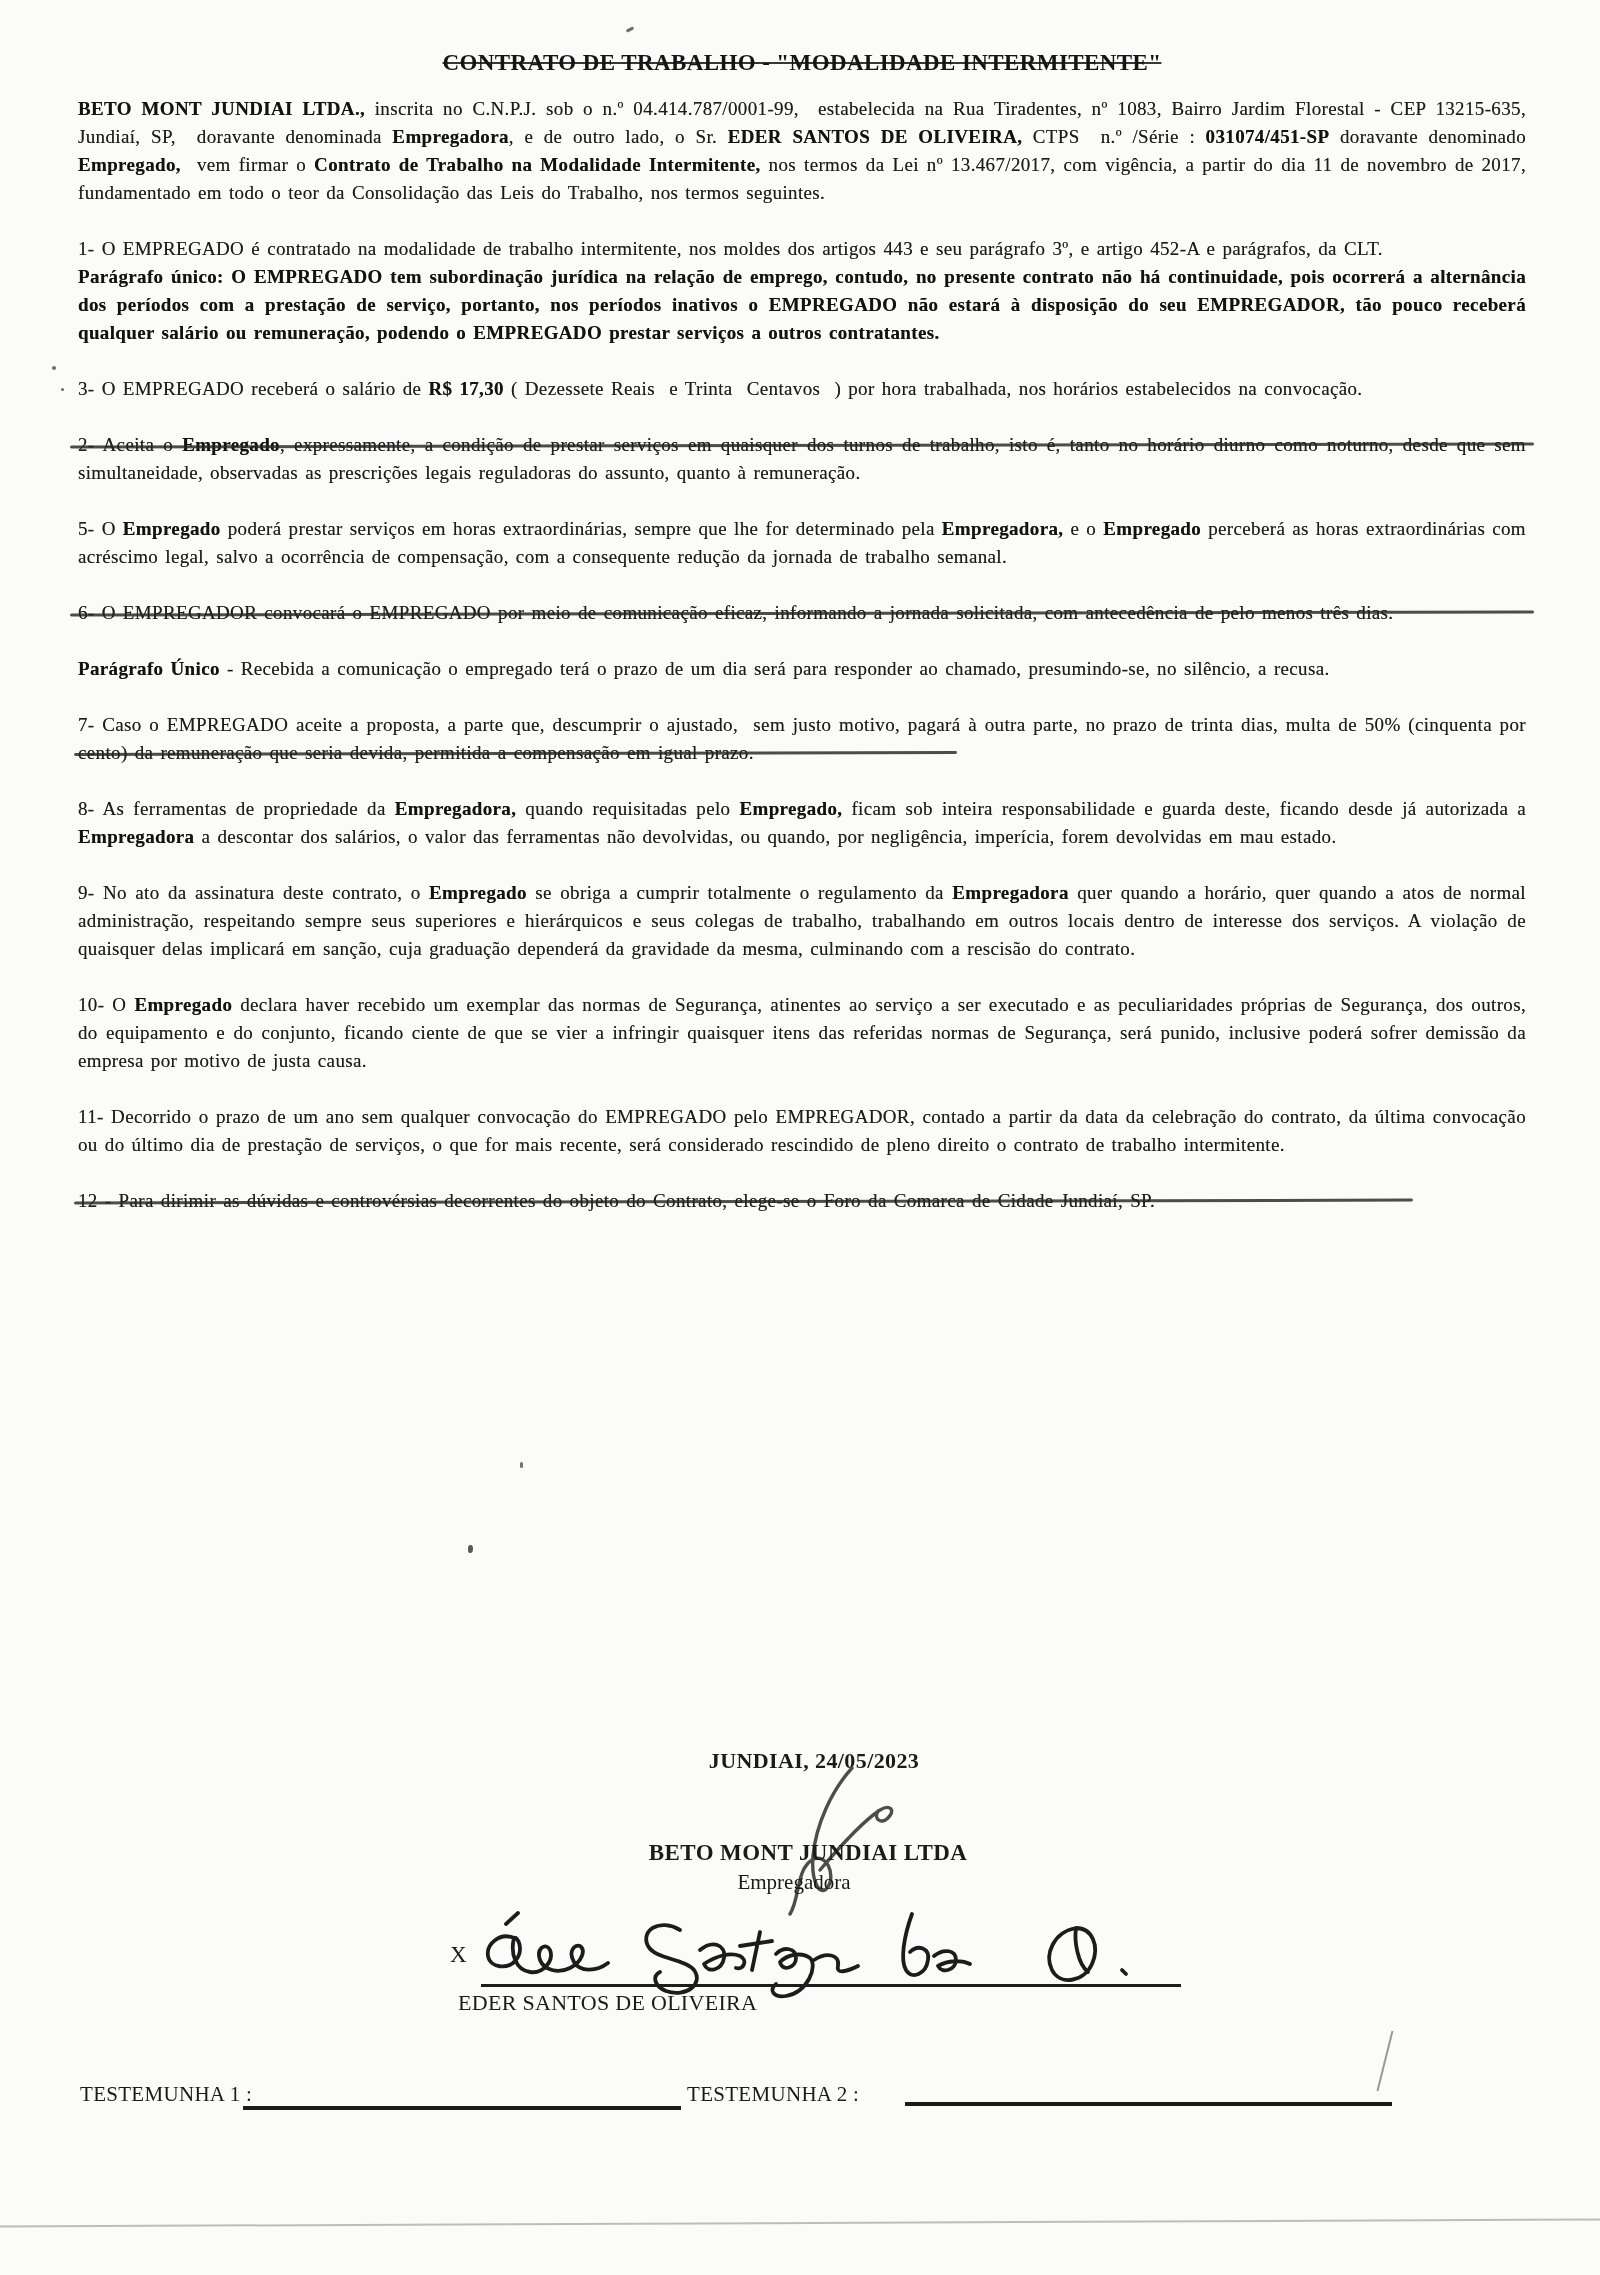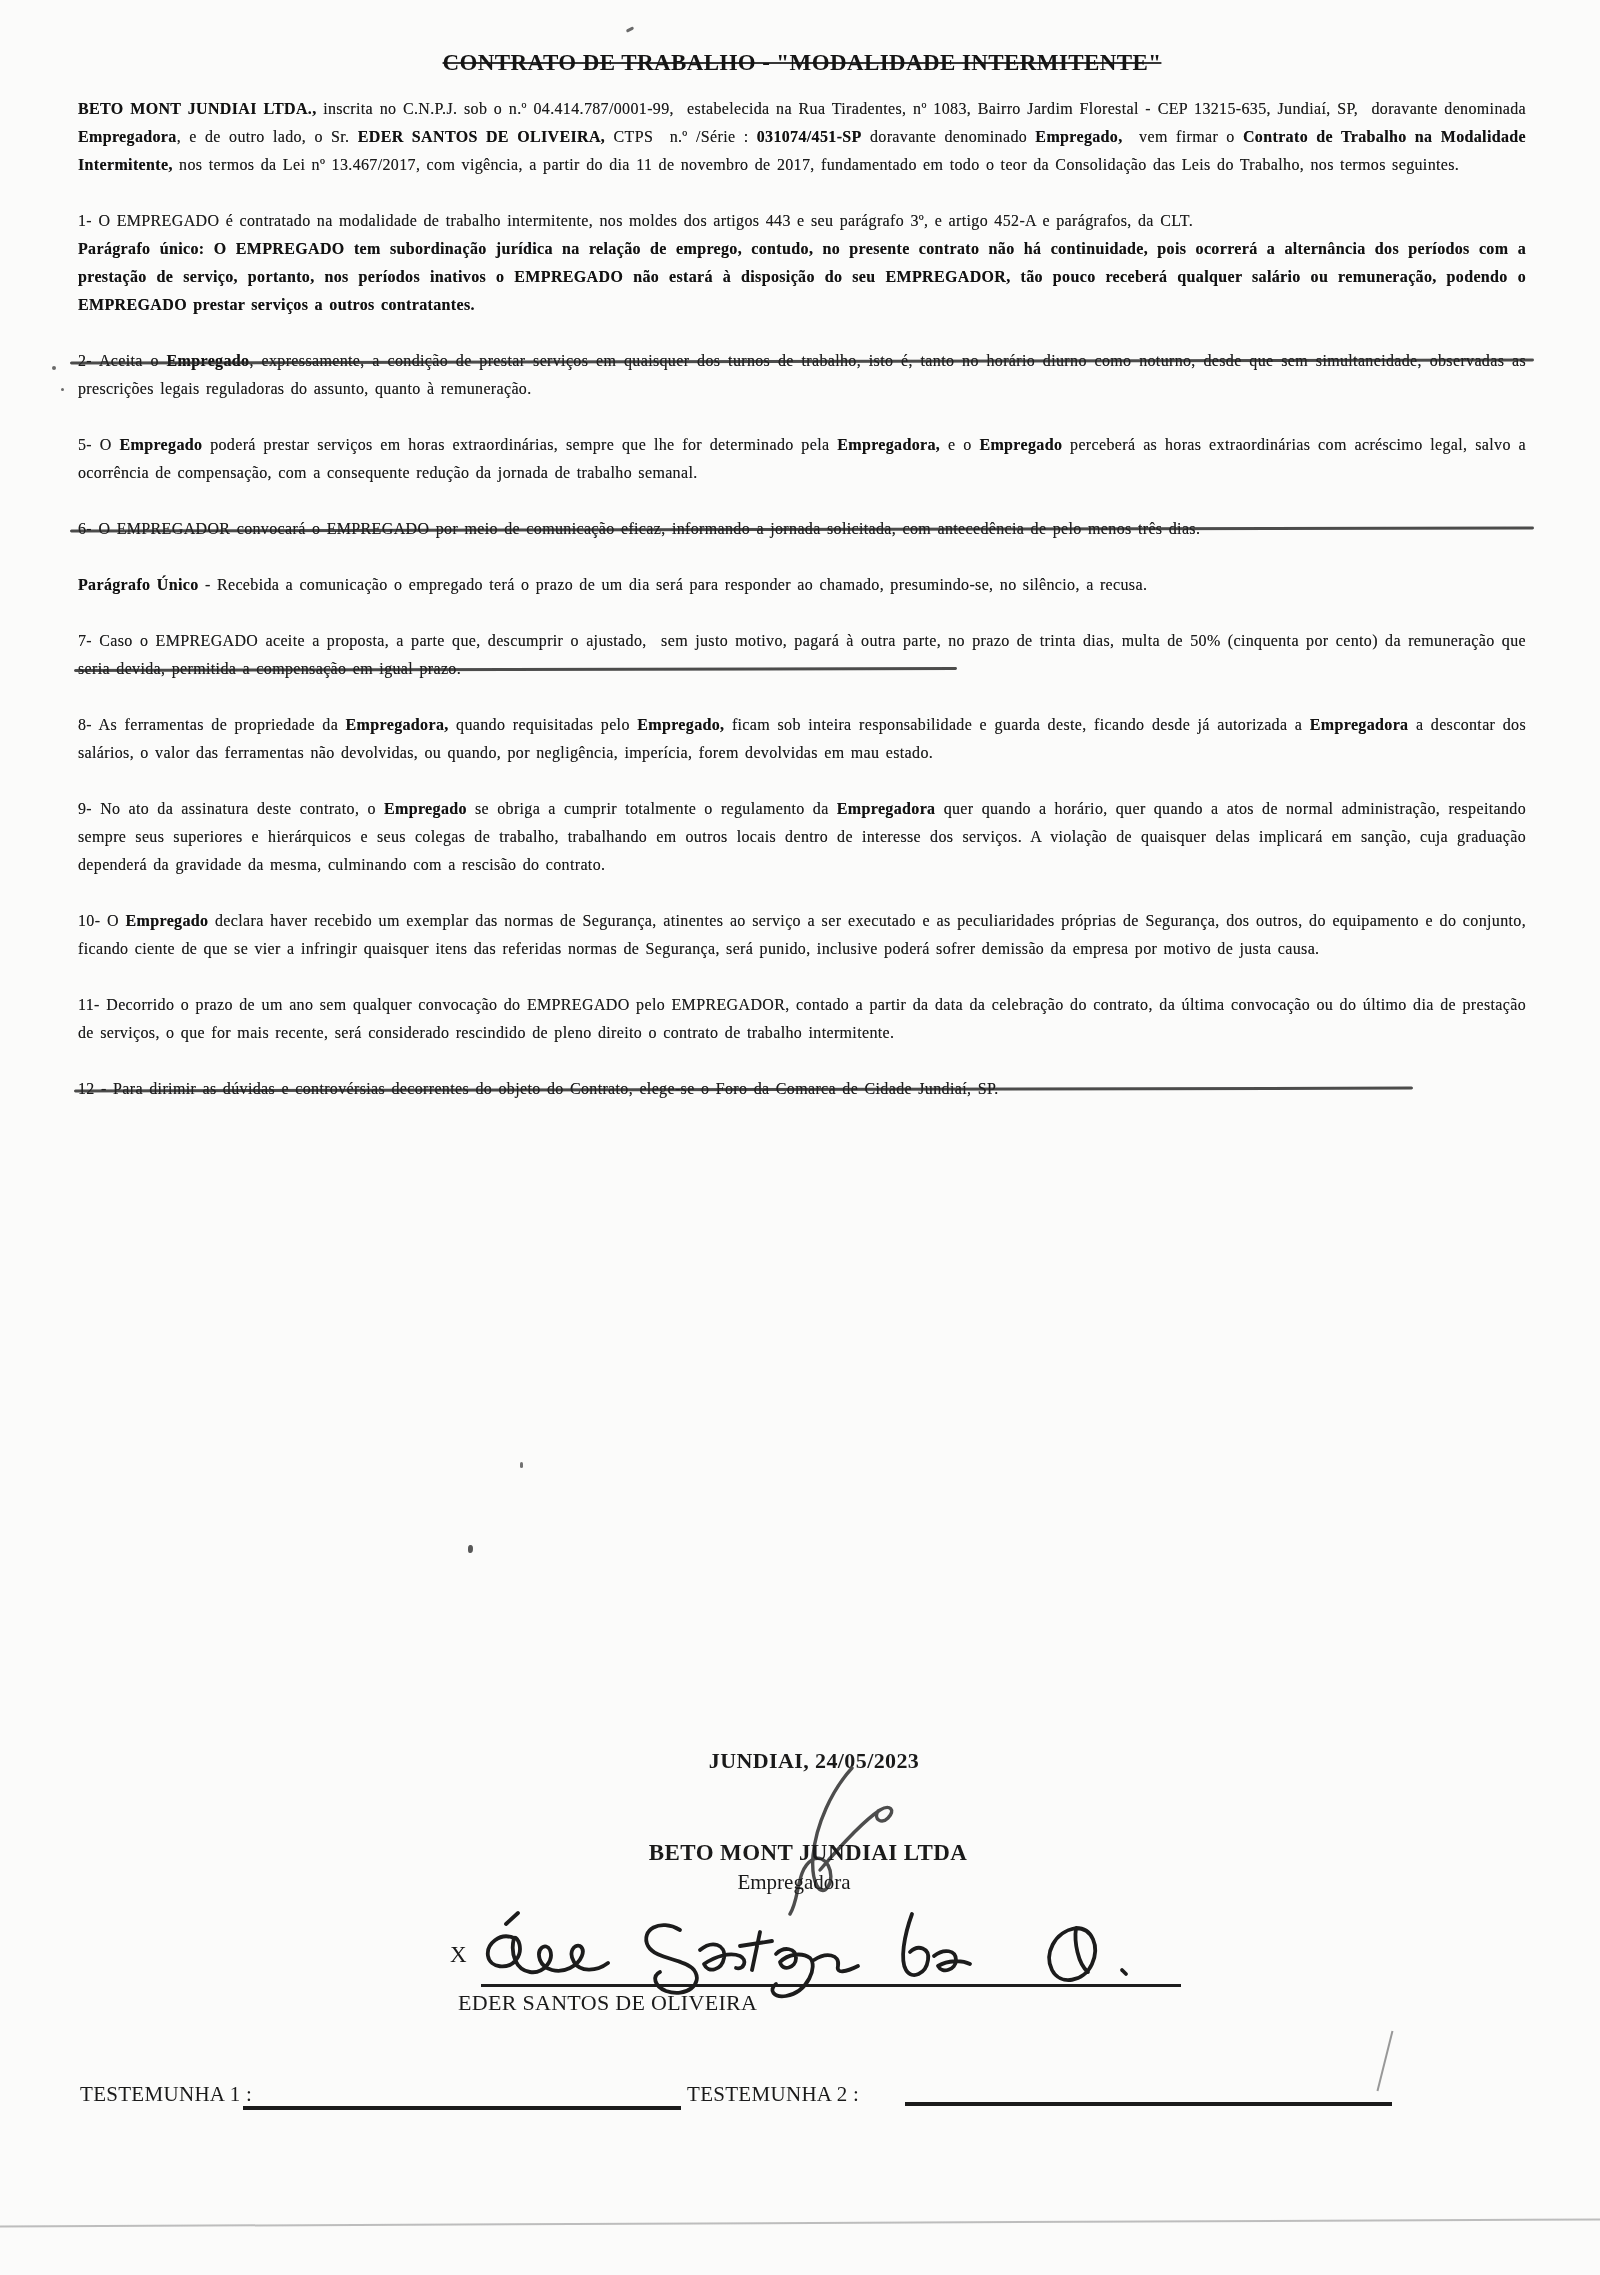--- a/index.html
+++ b/index.html
@@ -21,21 +21,21 @@
     color:#151515;
   }
   .doc-title .title-text{
     text-decoration:line-through;
     text-decoration-thickness:2px;
     text-decoration-color:rgba(20,20,20,.85);
   }
   .para{
     position:relative;
     margin:28px 0 0 0;
-    font-size:16px;line-height:28px;
+    font-size:19px;line-height:28px;
     letter-spacing:.35px;word-spacing:2px;
     text-align:justify;
     color:#1c1c1c;
     text-shadow:0 0 .5px rgba(20,20,20,.55);
   }
   .para.intro{margin-top:19px;}
   .para.tight{margin-top:0;}
   .para .b{font-weight:bold;color:#121212;}
   
   .strike-l1::after,.strike-l2::after{
@@ -81,20 +81,21 @@
 <div class="page">
 
   <div class="doc-text">
     <div class="doc-title">
       <span class="title-text">CONTRATO DE TRABALHO - "MODALIDADE INTERMITENTE"</span>
     </div>
     <div id="contract-body">
         <p class="para intro intro"><span class="b">BETO MONT JUNDIAI LTDA.,</span><span> inscrita no C.N.P.J. sob o n.º 04.414.787/0001-99,&nbsp; estabelecida na Rua Tiradentes, nº 1083, Bairro Jardim Florestal - CEP 13215-635, Jundiaí, SP,&nbsp; doravante denominada </span><span class="b">Empregadora</span><span>, e de outro lado, o Sr. </span><span class="b">EDER SANTOS DE OLIVEIRA,</span><span> CTPS&nbsp; n.º /Série : </span><span class="b">031074/451-SP</span><span> doravante denominado </span><span class="b">Empregado,</span><span>&nbsp; vem firmar o </span><span class="b">Contrato de Trabalho na Modalidade Intermitente,</span><span> nos termos da Lei nº 13.467/2017, com vigência, a partir do dia 11 de novembro de 2017, fundamentado em todo o teor da Consolidação das Leis do Trabalho, nos termos seguintes.</span></p>
         <p class="para clause-1"><span>1- O EMPREGADO é contratado na modalidade de trabalho intermitente, nos moldes dos artigos 443 e seu parágrafo 3º, e artigo 452-A e parágrafos, da CLT.</span></p>
         <p class="para clause-1-paragrafo-unico tight"><span class="b">Parágrafo único: O EMPREGADO tem subordinação jurídica na relação de emprego, contudo, no presente contrato não há continuidade, pois ocorrerá a alternância dos períodos com a prestação de serviço, portanto, nos períodos inativos o EMPREGADO não estará à disposição do seu EMPREGADOR, tão pouco receberá qualquer salário ou remuneração, podendo o EMPREGADO prestar serviços a outros contratantes.</span></p>
+        <p class="para clause-3"><span>3- O EMPREGADO receberá o salário de </span><span class="b">R$ 17,30</span><span> ( Dezessete Reais&nbsp;  e Trinta&nbsp;  Centavos&nbsp;  ) por hora trabalhada, nos horários estabelecidos na convocação.</span></p>
         <p class="para clause-4 strike-l1"><span>2- Aceita o </span><span class="b">Empregado</span><span>, expressamente, a condição de prestar serviços em quaisquer dos turnos de trabalho, isto é, tanto no horário diurno como noturno, desde que sem simultaneidade, observadas as prescrições legais reguladoras do assunto, quanto à remuneração.</span></p>
         <p class="para clause-5"><span>5- O </span><span class="b">Empregado</span><span> poderá prestar serviços em horas extraordinárias, sempre que lhe for determinado pela </span><span class="b">Empregadora,</span><span> e o </span><span class="b">Empregado</span><span> perceberá as horas extraordinárias com acréscimo legal, salvo a ocorrência de compensação, com a consequente redução da jornada de trabalho semanal.</span></p>
         <p class="para clause-6 strike-l1"><span>6- O EMPREGADOR convocará o EMPREGADO por meio de comunicação eficaz, informando a jornada solicitada, com antecedência de pelo menos três dias.</span></p>
         <p class="para clause-6-paragrafo-unico"><span class="b">Parágrafo Único</span><span> - Recebida a comunicação o empregado terá o prazo de um dia será para responder ao chamado, presumindo-se, no silêncio, a recusa.</span></p>
         <p class="para clause-7 strike-l2"><span>7- Caso o EMPREGADO aceite a proposta, a parte que, descumprir o ajustado,&nbsp; sem justo motivo, pagará à outra parte, no prazo de trinta dias, multa de 50% (cinquenta por cento) da remuneração que seria devida, permitida a compensação em igual prazo.</span></p>
         <p class="para clause-8"><span>8- As ferramentas de propriedade da </span><span class="b">Empregadora,</span><span> quando requisitadas pelo </span><span class="b">Empregado,</span><span> ficam sob inteira responsabilidade e guarda deste, ficando desde já autorizada a </span><span class="b">Empregadora</span><span> a descontar dos salários, o valor das ferramentas não devolvidas, ou quando, por negligência, imperícia, forem devolvidas em mau estado.</span></p>
         <p class="para clause-9"><span>9- No ato da assinatura deste contrato, o </span><span class="b">Empregado</span><span> se obriga a cumprir totalmente o regulamento da </span><span class="b">Empregadora</span><span> quer quando a horário, quer quando a atos de normal administração, respeitando sempre seus superiores e hierárquicos e seus colegas de trabalho, trabalhando em outros locais dentro de interesse dos serviços. A violação de quaisquer delas implicará em sanção, cuja graduação dependerá da gravidade da mesma, culminando com a rescisão do contrato.</span></p>
         <p class="para clause-10"><span>10- O </span><span class="b">Empregado</span><span> declara haver recebido um exemplar das normas de Segurança, atinentes ao serviço a ser executado e as peculiaridades próprias de Segurança, dos outros, do equipamento e do conjunto, ficando ciente de que se vier a infringir quaisquer itens das referidas normas de Segurança, será punido, inclusive poderá sofrer demissão da empresa por motivo de justa causa.</span></p>
         <p class="para clause-11"><span>11- Decorrido o prazo de um ano sem qualquer convocação do EMPREGADO pelo EMPREGADOR, contado a partir da data da celebração do contrato, da última convocação ou do último dia de prestação de serviços, o que for mais recente, será considerado rescindido de pleno direito o contrato de trabalho intermitente.</span></p>
         <p class="para clause-12 strike-l1"><span>12 - Para dirimir as dúvidas e controvérsias decorrentes do objeto do Contrato, elege-se o Foro da Comarca de Cidade Jundiaí, SP.</span></p>

